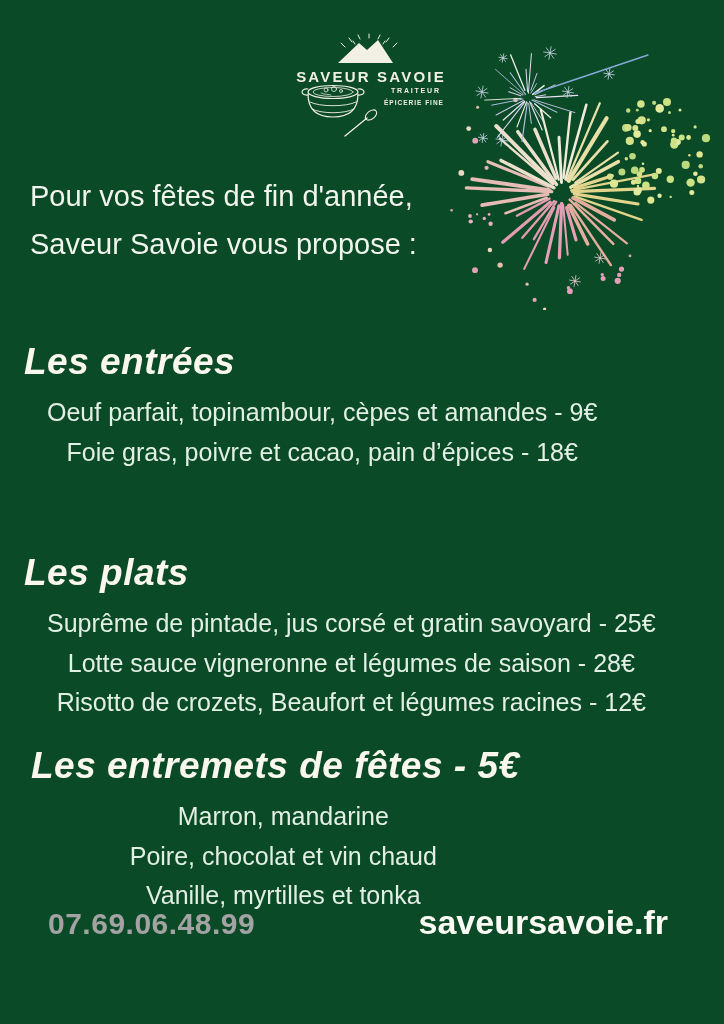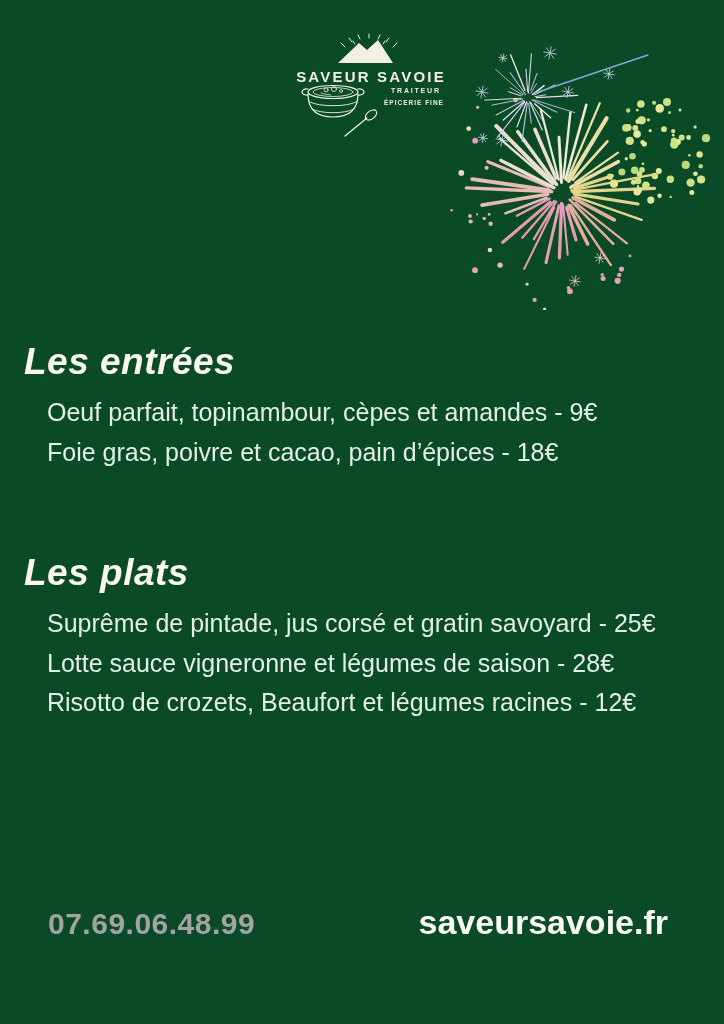--- a/index.html
+++ b/index.html
@@ -39,21 +39,21 @@
   }
   
   .menu-section{position:absolute;left:24px;margin-top:38px;}
   .menu-section h2{
     margin:0;
     font-size:37px;line-height:46px;
     font-weight:bold;font-style:italic;
     color:#faf7ee;letter-spacing:0.5px;
   }
   .menu-section ul{
-    margin:8px 0 0 0;padding:0 0 0 23px;list-style:none;
+    margin:8px 0 0 0;padding:0 0 0 23px;list-style:none;text-align:center;
   }
   .menu-section li{
     font-size:25px;line-height:39.5px;
     color:#e2efe4;font-weight:400;
   }
   .s1{top:301px;}
   .s2{top:512px;}
   .s3{top:705px;left:31px;}
   .s3 ul{padding-left:16px;}
   
@@ -294,35 +294,47 @@
       <g stroke="#f2efe4" fill="none" stroke-linecap="round">
         <line x1="62" y1="103" x2="84" y2="85" stroke-width="1.3"></line>
         <ellipse cx="88" cy="82" rx="6.5" ry="4" transform="rotate(-38 88 82)" stroke-width="1.1"></ellipse>
       </g>
     </svg>
     <div class="logo-name">SAVEUR SAVOIE</div>
     <div class="logo-tag1">TRAITEUR</div>
     <div class="logo-tag2">ÉPICERIE FINE</div>
   </div>
 
+  <div class="intro">
+    <div>Pour vos fêtes de fin d'année,</div>
+    <div>Saveur Savoie vous propose :</div>
+  </div>
 
   <section class="menu-section s1">
     <h2>Les entrées</h2>
     <ul>
       <li>Oeuf parfait, topinambour, cèpes et amandes - 9€</li>
       <li>Foie gras, poivre et cacao, pain d’épices - 18€</li>
     </ul>
   </section>
 
   <section class="menu-section s2">
     <h2>Les plats</h2>
     <ul>
       <li>Suprême de pintade, jus corsé et gratin savoyard - 25€</li>
       <li>Lotte sauce vigneronne et légumes de saison - 28€</li>
       <li>Risotto de crozets, Beaufort et légumes racines - 12€</li>
     </ul>
   </section>
 
+  <section class="menu-section s3">
+    <h2>Les entremets de fêtes - 5€</h2>
+    <ul>
+      <li>Marron, mandarine</li>
+      <li>Poire, chocolat et vin chaud</li>
+      <li>Vanille, myrtilles et tonka</li>
+    </ul>
+  </section>
 
   <div class="phone">07.69.06.48.99</div>
   <div class="site">saveursavoie.fr</div>
 
 </div>
 
 </body></html>

